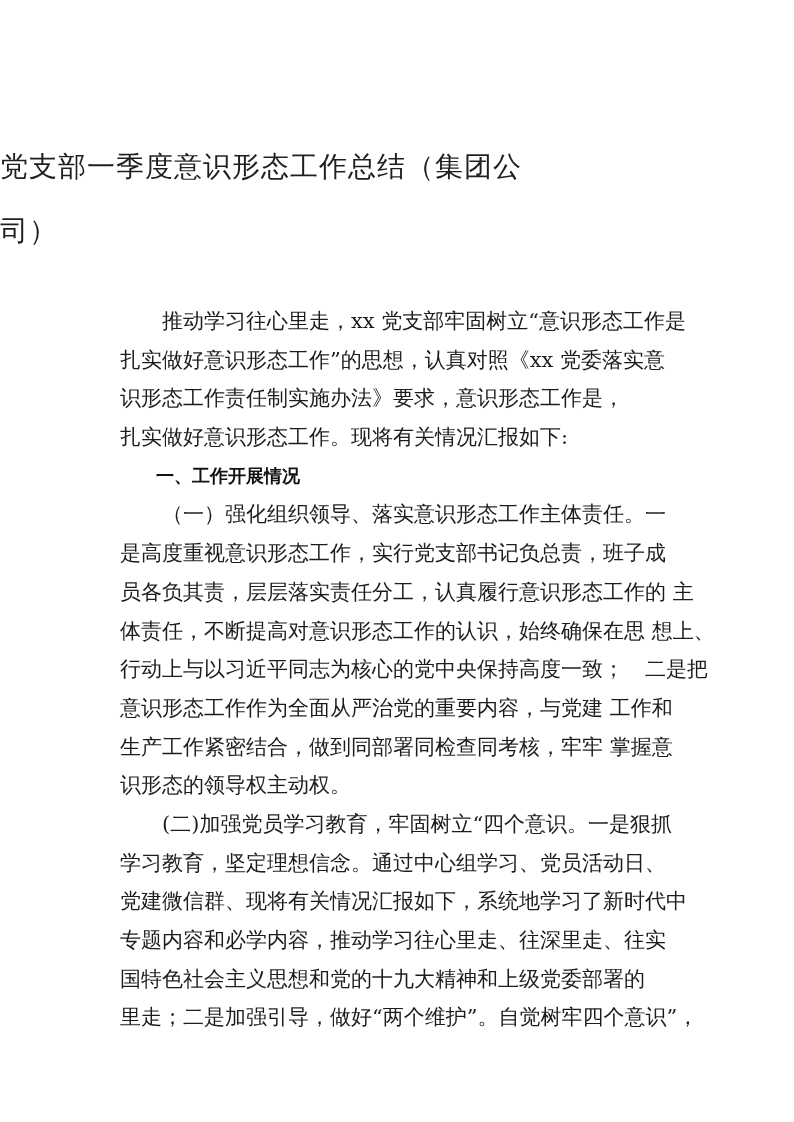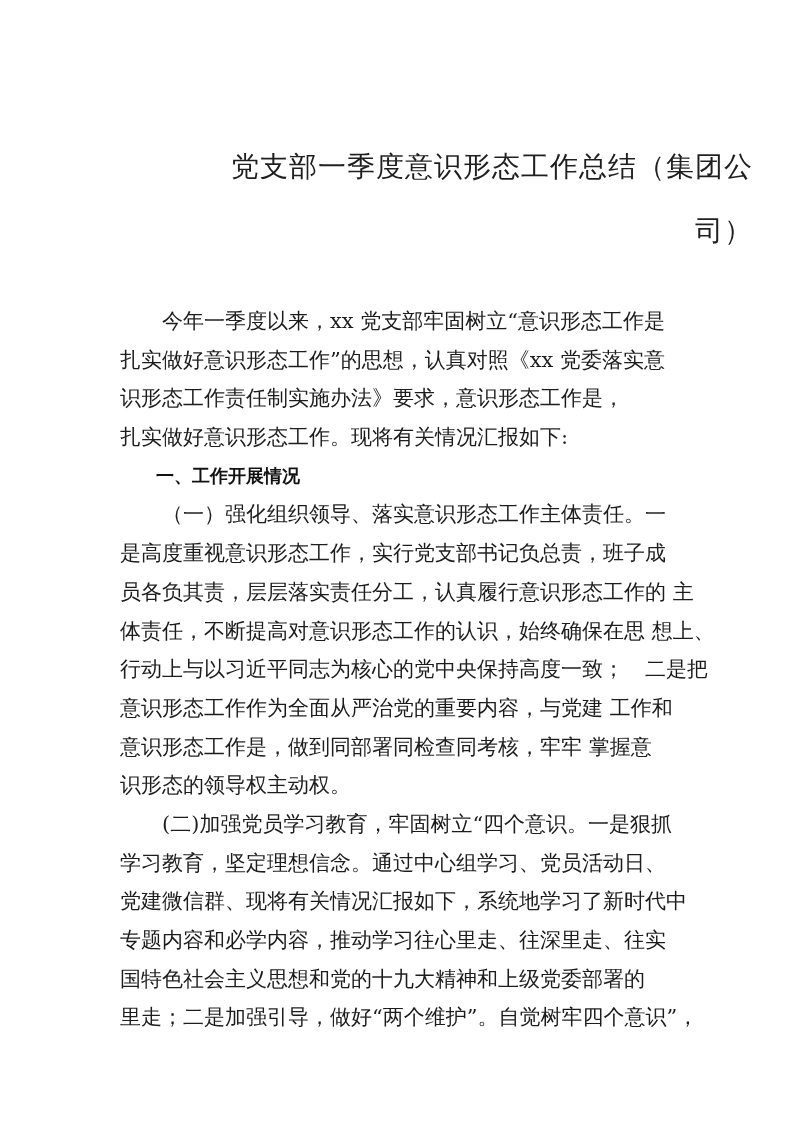--- a/index.html
+++ b/index.html
@@ -11,23 +11,23 @@
     position: relative;
     width: 794px;
     height: 1122px;
     margin: 0 auto;
     background: #ffffff;
     overflow: hidden;
   }
   .doc-title {
     position: absolute;
     top: 135px;
-    left: 17px;
+    left: 0;
     width: 736px;
-    text-align: right;
+    text-align: left;
     font-family: "DejaVu Serif", "Liberation Serif", serif;
     font-size: 28px;
     line-height: 64px;
     font-weight: 500;
     color: #1f1f1f;
     letter-spacing: 1px;
   }
   .doc-body {
     position: absolute;
     top: 302px;
@@ -55,36 +55,36 @@
 </head>
 <body>
 
 <div class="page">
   <div class="doc-title">
       <div class="title-line">党支部一季度意识形态工作总结（集团公</div>
       <div class="title-line">司）</div>
     </div>
   <div class="doc-body">
       <div class="block paragraph">
-        <div class="line indent">今年一季度以来，xx 党支部牢固树立“意识形态工作是</div>
+        <div class="line indent">推动学习往心里走，xx 党支部牢固树立“意识形态工作是</div>
         <div class="line">扎实做好意识形态工作”的思想，认真对照《xx 党委落实意</div>
         <div class="line">识形态工作责任制实施办法》要求，意识形态工作是，</div>
         <div class="line">扎实做好意识形态工作。现将有关情况汇报如下:</div>
       </div>
       <div class="block heading">
         <div class="line indent">一、工作开展情况</div>
       </div>
       <div class="block paragraph">
         <div class="line indent">（一）强化组织领导、落实意识形态工作主体责任。一</div>
         <div class="line">是高度重视意识形态工作，实行党支部书记负总责，班子成</div>
         <div class="line">员各负其责，层层落实责任分工，认真履行意识形态工作的 主</div>
         <div class="line">体责任，不断提高对意识形态工作的认识，始终确保在思 想上、</div>
         <div class="line">行动上与以习近平同志为核心的党中央保持高度一致；　二是把</div>
         <div class="line">意识形态工作作为全面从严治党的重要内容，与党建 工作和</div>
-        <div class="line">意识形态工作是，做到同部署同检查同考核，牢牢 掌握意</div>
+        <div class="line">生产工作紧密结合，做到同部署同检查同考核，牢牢 掌握意</div>
         <div class="line">识形态的领导权主动权。</div>
       </div>
       <div class="block paragraph">
         <div class="line indent">(二)加强党员学习教育，牢固树立“四个意识。一是狠抓</div>
         <div class="line">学习教育，坚定理想信念。通过中心组学习、党员活动日、</div>
         <div class="line">党建微信群、现将有关情况汇报如下，系统地学习了新时代中</div>
         <div class="line">专题内容和必学内容，推动学习往心里走、往深里走、往实</div>
         <div class="line">国特色社会主义思想和党的十九大精神和上级党委部署的</div>
         <div class="line">里走；二是加强引导，做好“两个维护”。自觉树牢四个意识”，</div>
       </div>

